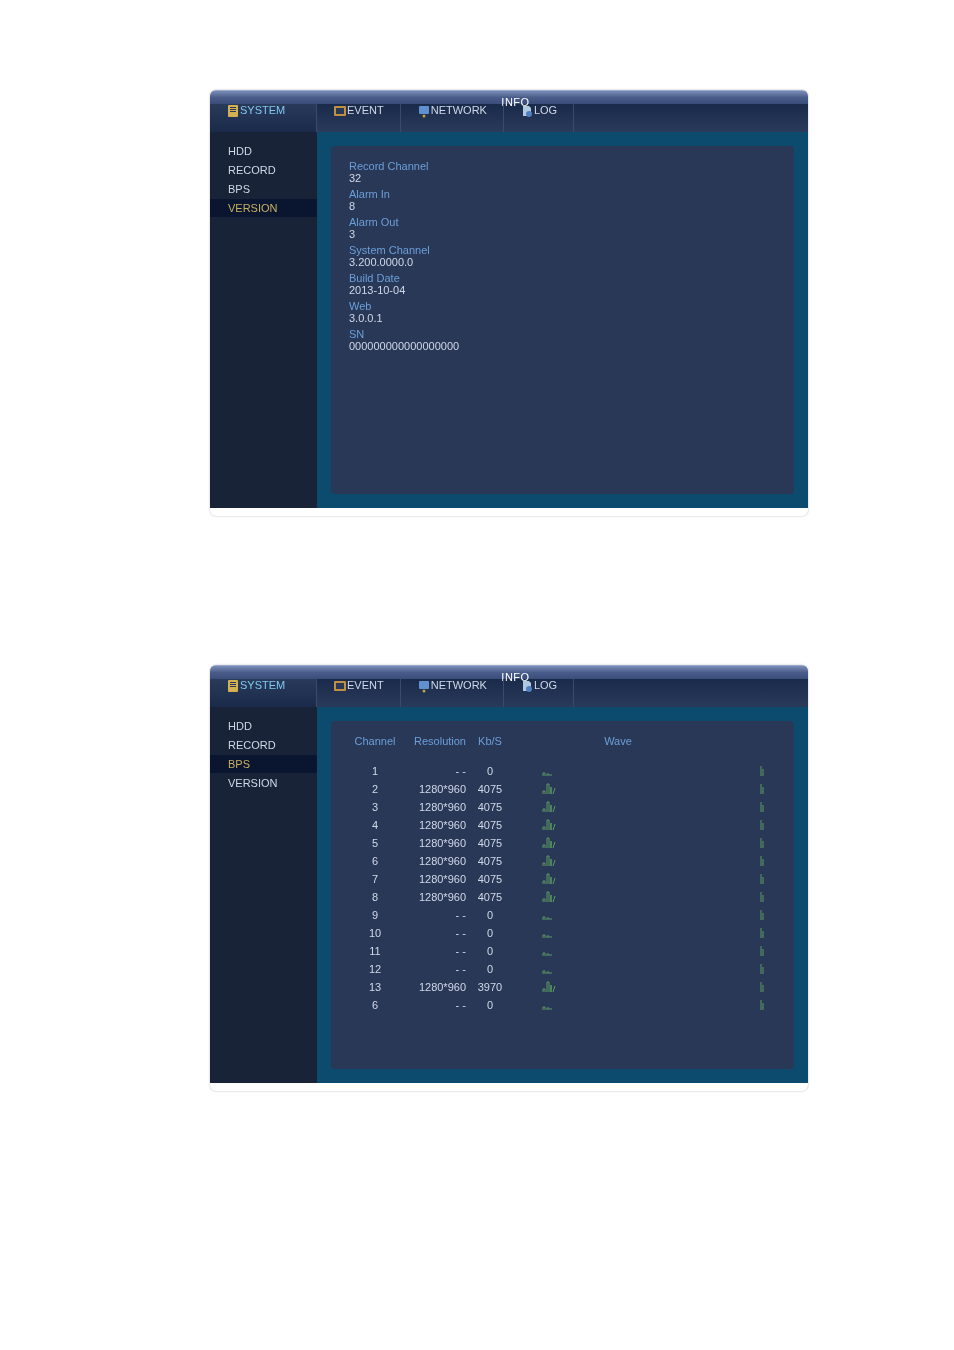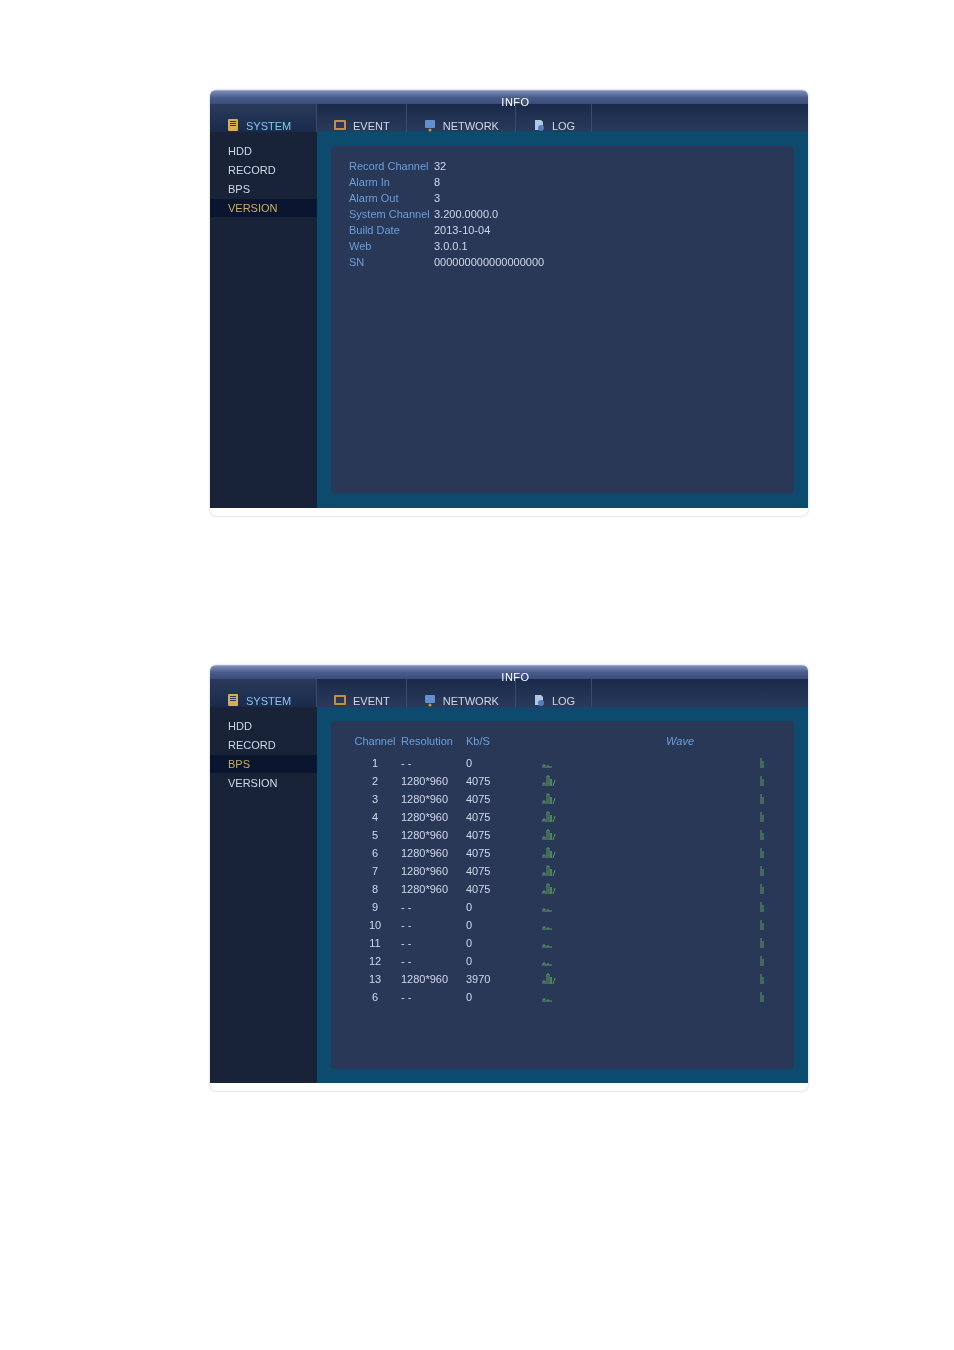--- a/index.html
+++ b/index.html
@@ -33,26 +33,25 @@
     }
     
     .tabbar {
       height: 28px;
       background: linear-gradient(to bottom, #1a2a4a 0%, #2a3a5a 100%);
       display: flex;
       align-items: stretch;
     }
     .tab {
       display: flex;
-      align-items: flex-end;
+      align-items: flex-start;
       padding: 0 16px;
       border-right: 1px solid #3a4a6a;
       color: #d0d8e8;
       font-size: 11px;
-      gap: 6px;
     }
     .tab.first { width: 107px; }
     .tab.active {
       background: linear-gradient(to bottom, #2a3a5a 0%, #1a2a4a 100%);
       color: #7fc8f0;
     }
     .tab-icon {
       width: 14px;
       height: 14px;
       display: inline-flex;
@@ -92,39 +91,40 @@
       border-radius: 4px;
       height: 100%;
       padding: 14px 18px;
       color: #d0d8e8;
     }
     
     .info-row {
       display: flex;
       font-size: 11px;
       margin-bottom: 4px;
+      flex-direction: column;
     }
     .info-label {
       width: 85px;
       color: #6a9fd8;
     }
     .info-value {
       color: #d0d8e8;
     }
     
     .table-header {
       display: flex;
       font-size: 11px;
       color: #6a9fd8;
-      margin-bottom: 8px;
+      margin-bottom: 16px;
     }
     .col-ch { width: 52px; text-align: center; }
-    .col-res { width: 65px; text-align: left; }
-    .col-kbs { width: 48px; text-align: left; }
-    .col-wave { width: 180px; text-align: right; padding-left: 28px; font-style: italic; }
+    .col-res { width: 65px; text-align: right; }
+    .col-kbs { width: 48px; text-align: center; }
+    .col-wave { width: 180px; text-align: center; padding-left: 28px; }
     .col-wave2 { flex: 1; }
     
     .table-row {
       display: flex;
       font-size: 11px;
       color: #d0d8e8;
       margin-bottom: 2px;
       align-items: center;
     }
     .wave-graphic {

